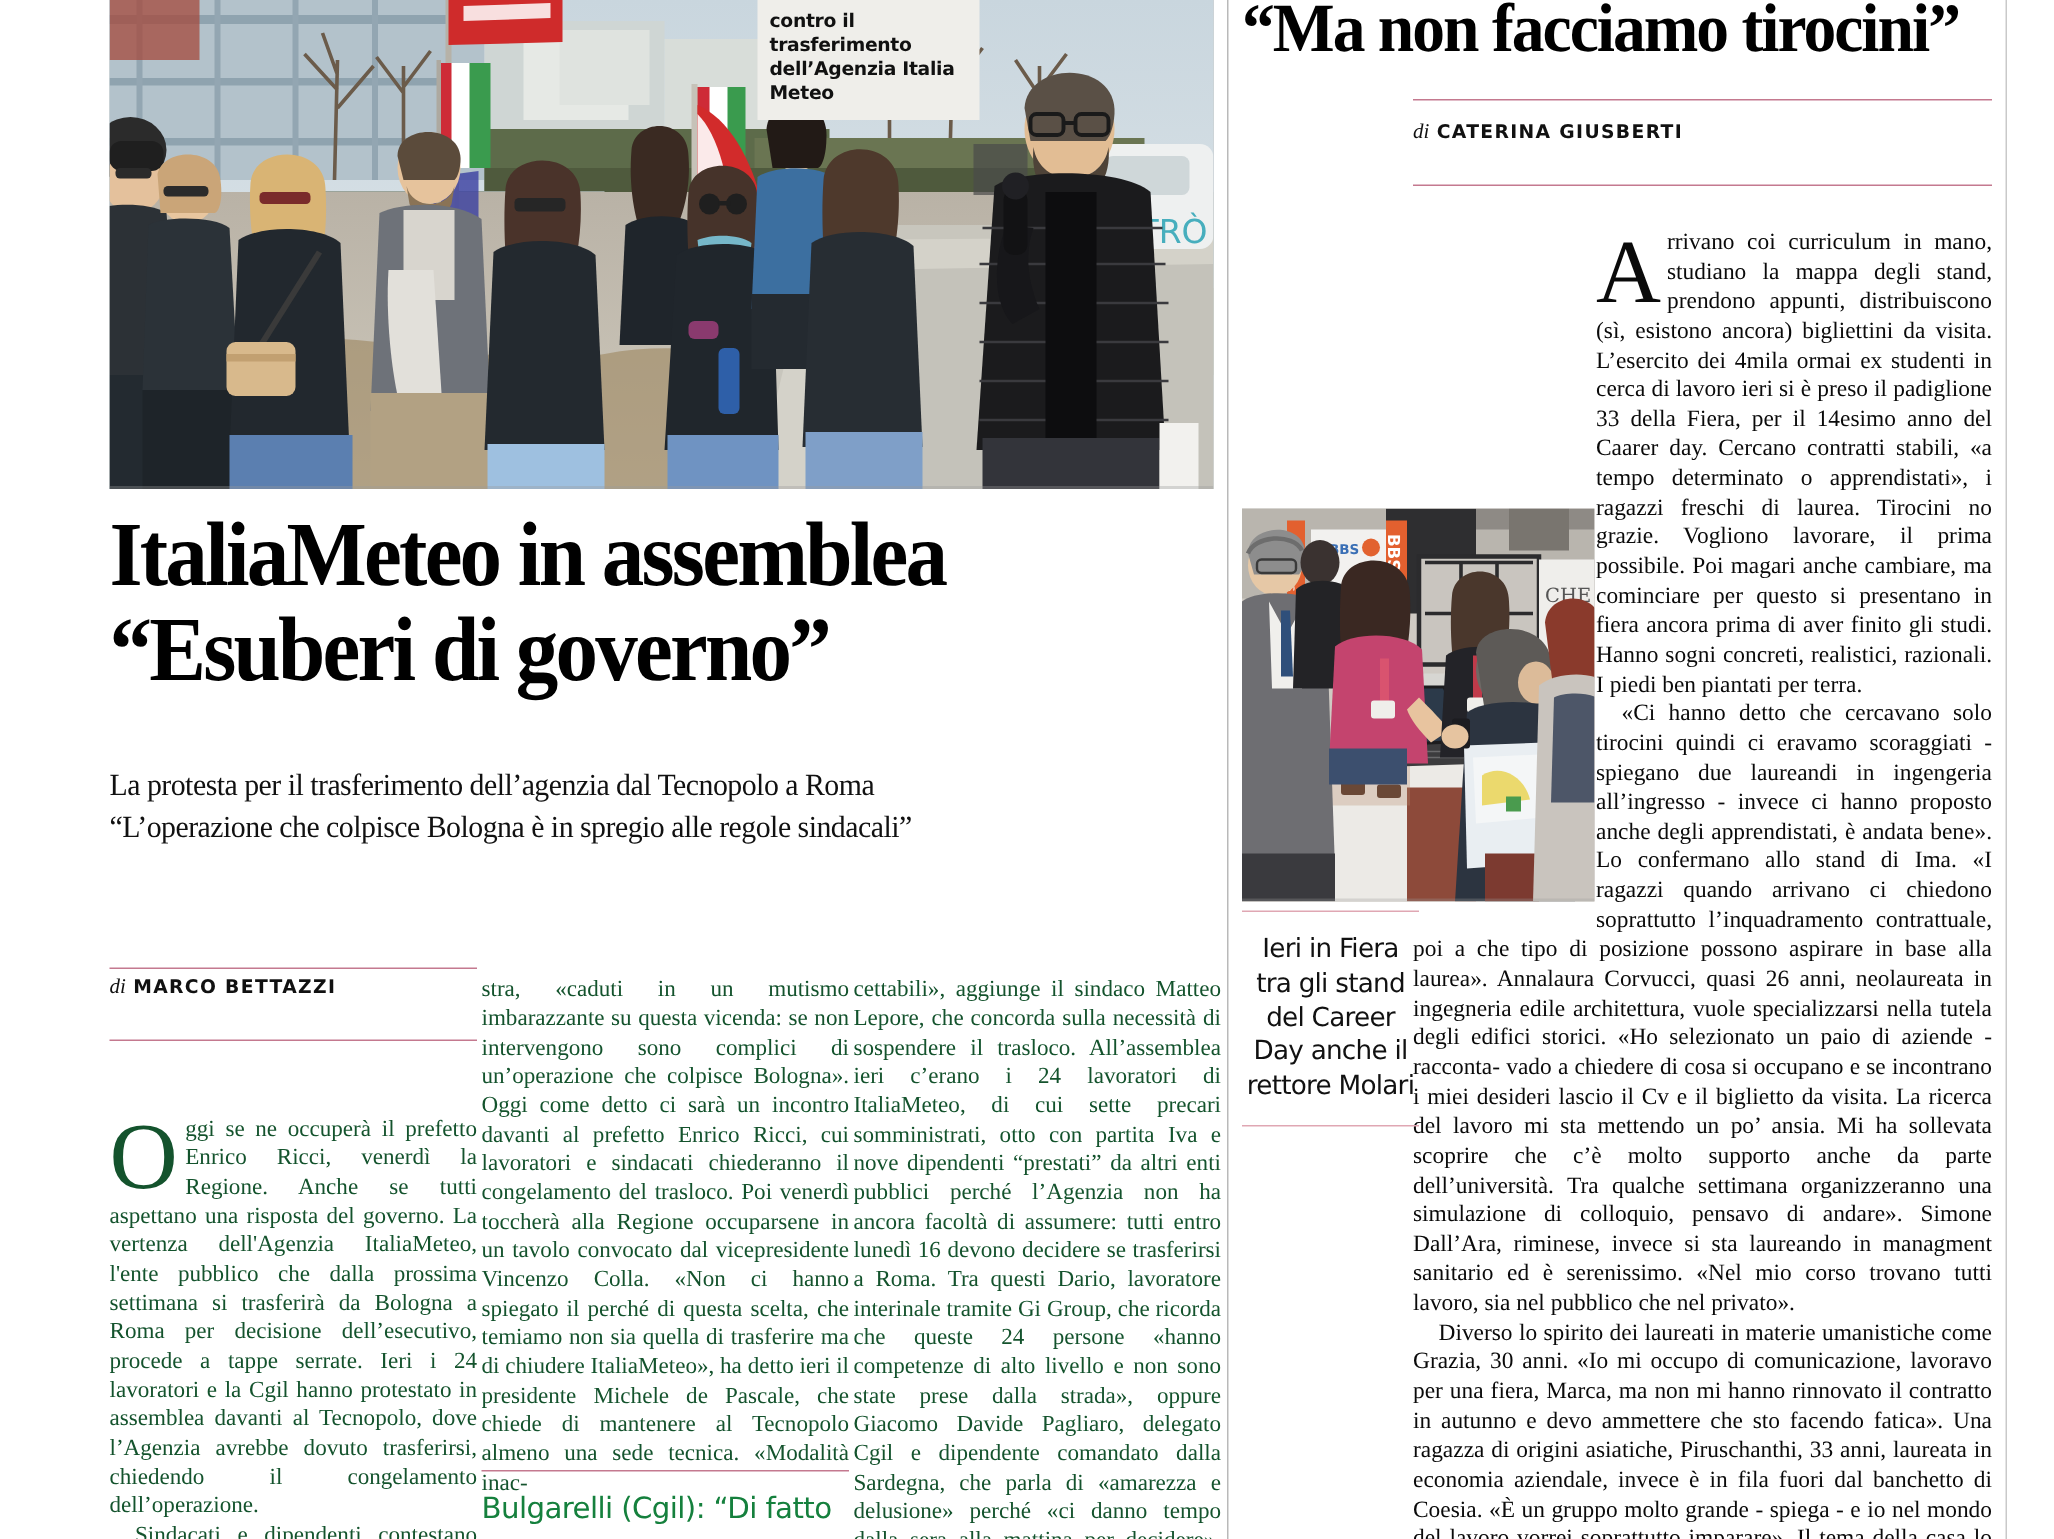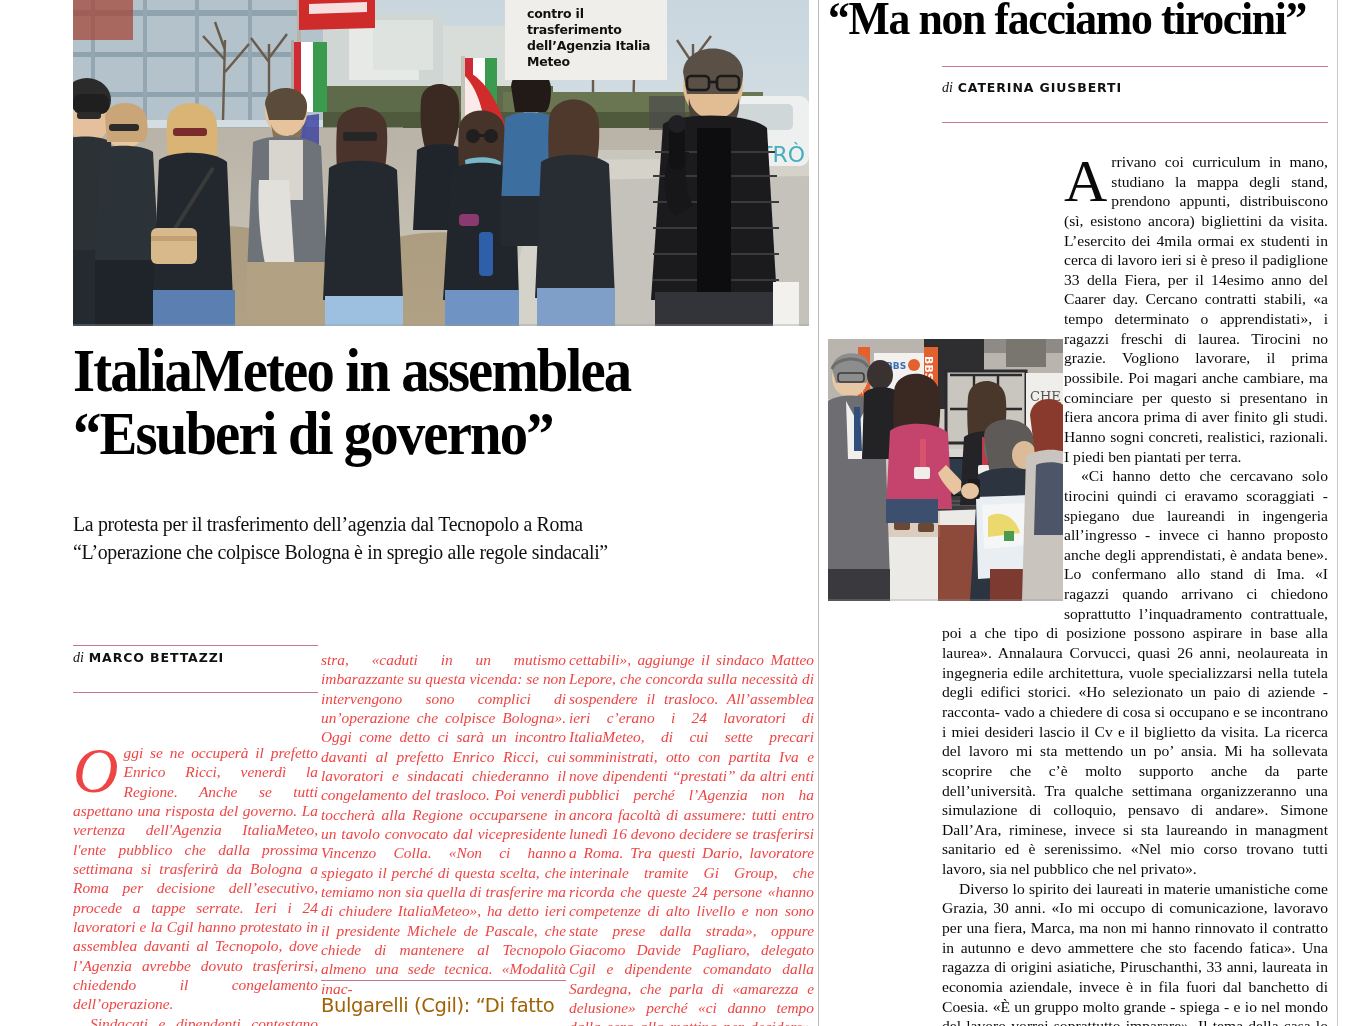--- a/index.html
+++ b/index.html
@@ -12,21 +12,21 @@
   }
   .page{position:absolute;left:0;top:0;width:1369px;height:1026px;overflow:hidden;}
 
   
   .left-article{position:absolute;left:73px;top:0;width:740px;height:1026px;}
 
   .photo-main{position:absolute;left:0;top:0;width:736px;height:326px;overflow:hidden;background:#9aa7ad;}
   .photo-main svg{display:block;}
 
   .overlay-caption{
-    position:absolute;left:432px;top:0px;width:132px;padding:6px 8px 10px 22px;
+    position:absolute;left:432px;top:0px;width:132px;padding:6px 8px 10px 8px;
     background:#efeeea;color:#111;
     font-family:"DejaVu Sans", sans-serif;
     font-size:12.5px;line-height:1.28;font-weight:600;
     letter-spacing:-0.2px;
   }
 
   .headline{
     margin:0;padding:0;position:absolute;left:0;top:342px;width:740px;
     font-family:"Liberation Serif", serif;
     font-weight:700;
@@ -55,21 +55,21 @@
   }
   .byline i{font-family:"Liberation Serif",serif;font-style:italic;font-weight:400;letter-spacing:0;font-size:14px;}
   .byline b{font-weight:700;}
   .rule-pink2{margin-top:26px;height:0;border-top:1.6px solid #c4798f;width:100%;}
 
   .body-cols{position:absolute;left:0;top:650px;width:740px;height:376px;}
   .bcol{position:absolute;top:0;width:245px;height:376px;overflow:hidden;
     font-family:"Liberation Serif", serif;
     font-size:15.4px;line-height:1.255;
     text-align:justify;text-justify:inter-word;
-    color:#ef4444;hyphens:manual;font-style:italic;
+    color:#14532d;hyphens:manual;
   }
   .bcol p{margin:0;text-indent:17px;}
   .bcol p.first{text-indent:0;}
   .c1{left:0px;top:93px;height:283px;}
   .c2{left:248px;}
   .c3{left:496px;}
 
   .dropcap{
     float:left;
     font-family:"Liberation Serif", serif;
@@ -77,21 +77,21 @@
     font-weight:400;
     margin:4px 5px -2px 0;
   }
   .dropcap-A{font-size:60px;line-height:0.8;margin:5px 4px 0 0;}
 
   .subhead-box{position:absolute;left:248px;top:330px;width:245px;}
   .subhead-rule{border-top:1.6px solid #c4798f;height:0;width:100%;}
   .subhead{
     font-family:"DejaVu Sans", sans-serif;
     font-size:19.5px;line-height:1.22;font-weight:400;
-    color:#a16207;margin-top:13px;letter-spacing:-0.4px;
+    color:#15803d;margin-top:13px;letter-spacing:-0.4px;
   }
 
   
   .vdiv{position:absolute;left:818px;top:0;width:0;height:1026px;border-left:1px solid #b9b9b9;}
 
   
   .right-article{position:absolute;left:828px;top:0;width:500px;height:832px;}
 
   .r-headline{
     position:absolute;left:0px;top:-4px;width:500px;
@@ -514,17 +514,22 @@
         <g>
           <ellipse cx="222" cy="86" rx="18" ry="20" fill="#e4c09c"></ellipse>
           <path d="M202 76 C204 54 240 54 240 80 C240 104 234 116 230 124 L208 124 Z" fill="#8a3a2c"></path>
           <path d="M198 118 C210 108 240 108 246 120 L248 262 L194 262 Z" fill="#c9c4be"></path>
           <path d="M208 126 C216 122 236 122 242 130 L244 196 L206 196 Z" fill="#4d5668"></path>
         </g>
         <rect x="0" y="260" width="235" height="2" fill="#9b9b9b" opacity="0.3"></rect>
       </svg>
     </div>
 
+    <div class="r-caption-wrap">
+      <div class="r-cap-rule"></div>
+      <div class="r-caption">Ieri in Fiera tra gli stand del Career Day anche il rettore Molari</div>
+      <div class="r-cap-rule2"></div>
+    </div>
   </div>
 
   <div class="vdiv-right"></div>
 
 </div>
 
 </body></html>

